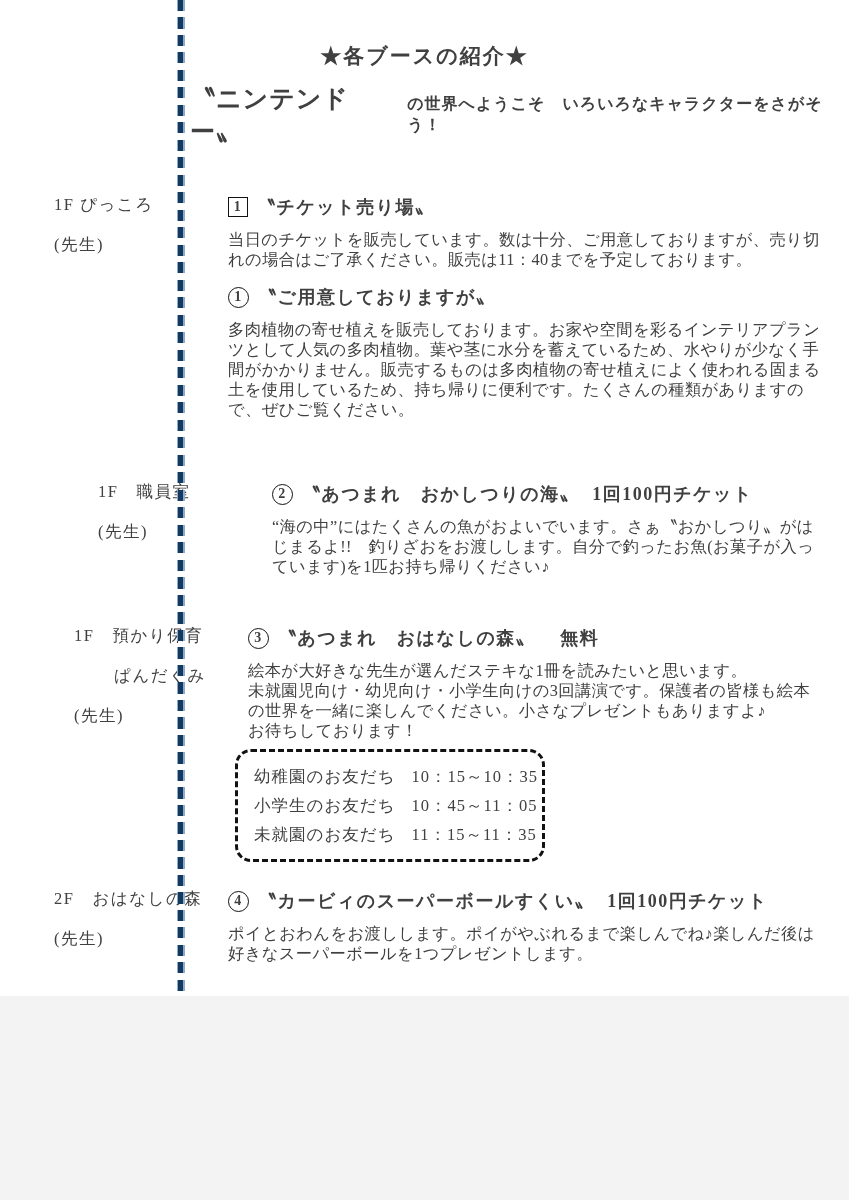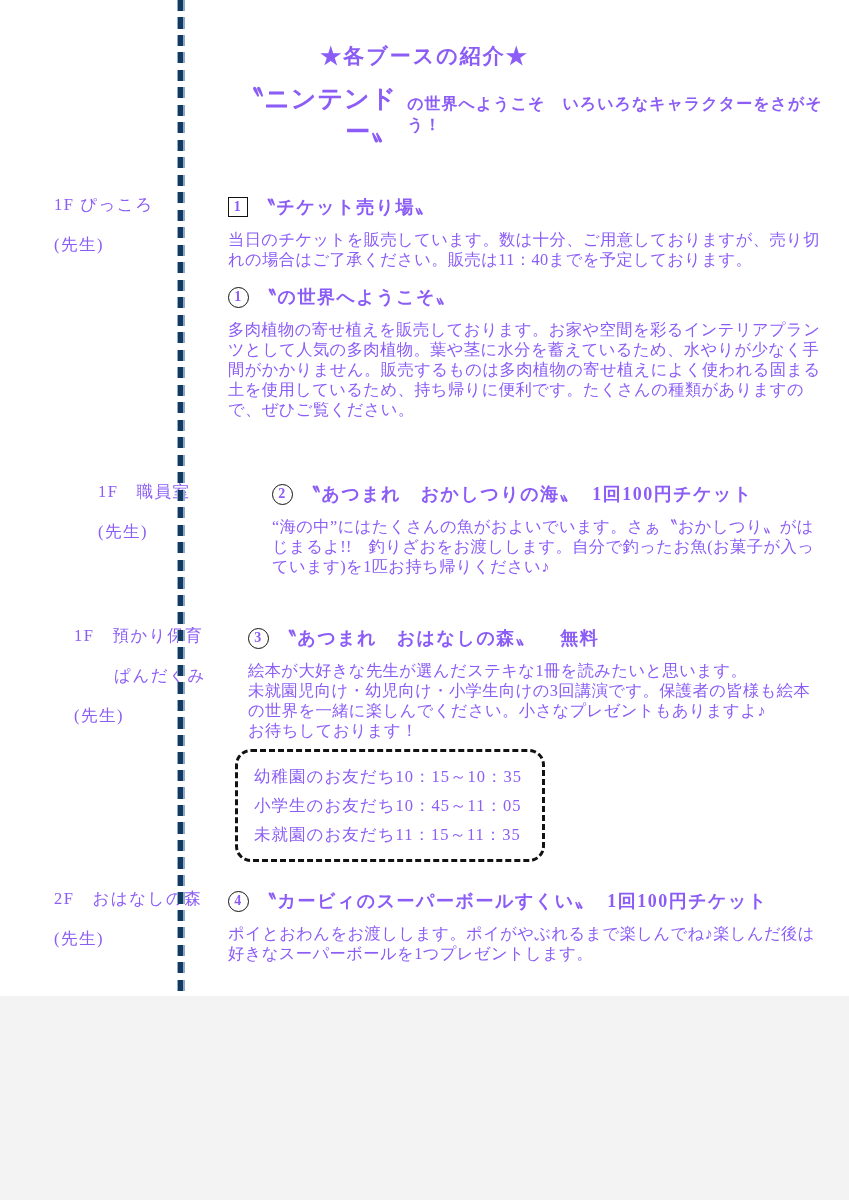--- a/index.html
+++ b/index.html
@@ -1,21 +1,21 @@
 <!DOCTYPE html>
 <html lang="ja"><head>
 <meta charset="utf-8">
 <style>
   html,body{margin:0;padding:0;background:#f3f3f3;}
   .page{
     position:relative;
     width:849px;height:996px;
     margin:0 auto;
     background:#ffffff;
-    color:#8b5cf6;
+    color:#404040;
     font-family:"Liberation Serif","DejaVu Serif",serif;
     overflow:hidden;
   }
   
   .divider{
     position:absolute;left:177px;top:0;width:8px;height:1186px;
     background:linear-gradient(to right,#8fa9c9 0 1.5px,#12395f 1.5px 6.5px,#8fa9c9 6.5px 8px);
     -webkit-mask:repeating-linear-gradient(to bottom,#000 0 11px,transparent 11px 17.5px);
             mask:repeating-linear-gradient(to bottom,#000 0 11px,transparent 11px 17.5px);
   }
@@ -23,21 +23,21 @@
   .title{
     margin:0;text-align:center;
     font-size:21px;font-weight:700;letter-spacing:2px;
   }
   .subtitle{
     display:flex;align-items:center;gap:10px;
     margin:12px 0 0 190px;
   }
   .brand{
     font-family:"Liberation Sans","DejaVu Sans",sans-serif;
-    font-weight:900;font-size:25px;letter-spacing:1px;text-align:right;
+    font-weight:900;font-size:25px;letter-spacing:1px;
   }
   .subtitle-rest{font-size:16px;font-weight:600;letter-spacing:1px;}
 
   .row{
     display:grid;grid-template-columns:228px 1fr;
     padding-right:28px;box-sizing:border-box;
   }
   .sec1{margin-top:44px;}
   .sec2{margin-top:59px;padding-left:44px;}
   .sec3{margin-top:46px;padding-left:20px;}
@@ -71,21 +71,21 @@
     white-space:pre-wrap;
   }
   .heading.mt{margin-top:12px;}
 
   .schedule-box{
     margin:8px 0 0 -13px;width:276px;
     border:3px dashed #121212;border-radius:16px;
     padding:10px 12px 10px 16px;
   }
   .srow{
-    display:flex;
+    display:flex;gap:16px;
     font-size:16.5px;line-height:29px;letter-spacing:1px;white-space:nowrap;
   }
 </style>
 </head>
 <body>
 
 <div class="page">
   <div class="divider"></div>
 
   <header class="header">
@@ -102,21 +102,21 @@
       <div class="loc-line teacher">(先生)</div>
     </div>
     <div class="content">
       <div class="heading">
         <span class="num boxed">1</span>
         <span class="htitle">〝チケット売り場〟</span>
       </div>
       <p class="body">当日のチケットを販売しています。数は十分、ご用意しておりますが、売り切れの場合はご了承ください。販売は11：40までを予定しております。</p>
       <div class="heading mt">
         <span class="num circled">1</span>
-        <span class="htitle">〝の世界へようこそ〟</span>
+        <span class="htitle">〝ご用意しておりますが〟</span>
       </div>
       <p class="body">多肉植物の寄せ植えを販売しております。お家や空間を彩るインテリアプランツとして人気の多肉植物。葉や茎に水分を蓄えているため、水やりが少なく手間がかかりません。販売するものは多肉植物の寄せ植えによく使われる固まる土を使用しているため、持ち帰りに便利です。たくさんの種類がありますので、ぜひご覧ください。</p>
     </div>
   </section>
 
   <section class="row sec2">
     <div class="loc">
       <div class="loc-line">1F　職員室</div>
       <div class="loc-line teacher">(先生)</div>
     </div>

